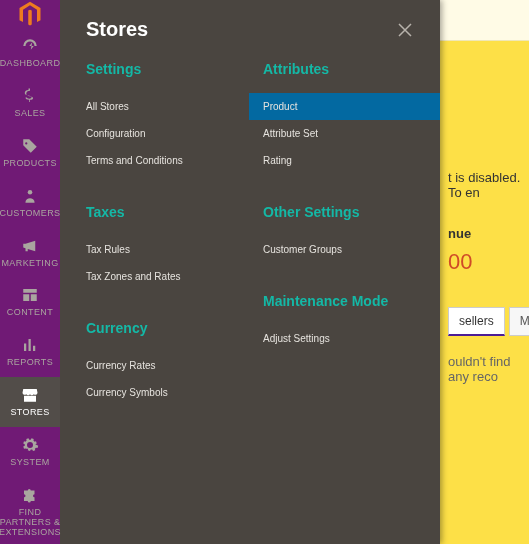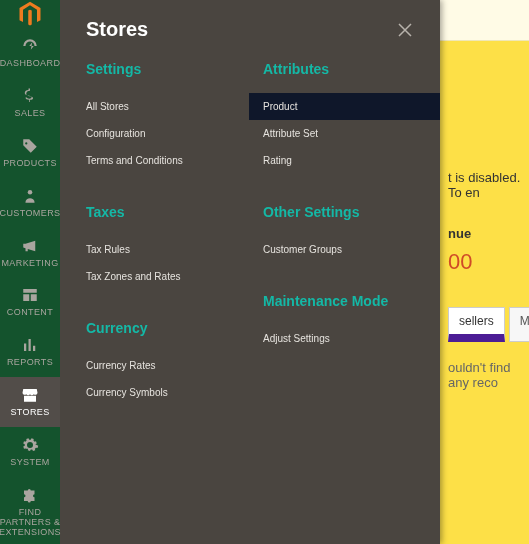--- a/index.html
+++ b/index.html
@@ -1,46 +1,46 @@
 <!DOCTYPE html>
 <html><head>
 <meta charset="utf-8">
 <style>
   html,body{margin:0;padding:0;font-family:"Helvetica Neue",Helvetica,Arial,sans-serif;font-size:13px;color:#333;background:#fff;}
   #viewport{position:relative;width:529px;height:544px;overflow:hidden;background:#f5f5f5;}
   
-  .rail{position:absolute;left:0;top:0;bottom:0;width:60px;background:#14532d;display:flex;flex-direction:column;align-items:center;z-index:5;}
+  .rail{position:absolute;left:0;top:0;bottom:0;width:60px;background:#701a75;display:flex;flex-direction:column;align-items:center;z-index:5;}
   .logo{width:60px;height:50px;display:flex;align-items:center;justify-content:center;}
   .logo svg{width:28px;height:28px;}
   .rail-item{width:60px;padding:8px 0 9px;display:flex;flex-direction:column;align-items:center;cursor:pointer;color:#a9a59f;}
   .rail-item.active{background:#524d49;color:#fff;}
   .rail-icon{height:20px;display:flex;align-items:center;justify-content:center;}
   .rail-icon svg{width:18px;height:18px;fill:currentColor;}
   .rail-label{margin-top:3px;font-size:9px;letter-spacing:.4px;text-align:center;line-height:1.1;padding:0 2px;}
   
   .flyout{position:absolute;left:60px;top:0;bottom:0;width:380px;background:#4a4540;z-index:4;box-shadow:2px 0 6px rgba(0,0,0,.35);color:#d9d6d0;}
   .fly-head{display:flex;align-items:center;justify-content:space-between;padding:18px 24px 20px 26px;}
   .fly-title{color:#fff;font-size:20px;font-weight:600;}
   .fly-close{width:22px;height:22px;cursor:pointer;color:#b7b2ab;display:flex;align-items:center;justify-content:center;}
   .fly-close svg{width:16px;height:16px;stroke:currentColor;}
   .fly-cols{display:flex;padding:0 0 0 26px;}
   .col{width:50%;padding-right:10px;}
   .grp{margin-bottom:30px;}
   .grp-title{color:#14b8a6;font-size:14px;font-weight:600;margin-bottom:16px;}
   .grp-link{display:block;color:#e6e3de;font-size:10px;padding:8px 0;cursor:pointer;}
-  .grp-link.hover{background:#0f172a;margin-left:-14px;padding-left:14px;margin-right:-10px;}
+  .grp-link.hover{background:#0369a1;margin-left:-14px;padding-left:14px;margin-right:-10px;}
   
   .bg{position:absolute;left:440px;top:0;right:0;bottom:0;background:#fde047;}
   .banner{position:absolute;left:60px;right:0;top:0;height:40px;background:#fffbe6;border-bottom:1px solid #f0e7b6;z-index:2;}
   .bg-inner{position:absolute;left:0;top:0;right:0;padding:12px 8px;font-size:13px;color:#333;}
   .bg-line{margin:8px 0;}
   .big-num{color:#d04b27;font-size:22px;font-weight:400;}
   .tabbar{display:flex;margin-top:12px;}
   .tab{border:1px solid #ccc;background:#f7f7f7;padding:6px 10px;font-size:12px;color:#555;margin-right:4px;cursor:pointer;}
-  .tab.active{border-bottom:8px solid #4c1d95;background:#fff;color:#333;}
+  .tab.active{border-bottom:2px solid #4c1d95;background:#fff;color:#333;}
 </style>
 </head>
 <body>
 
 <div id="viewport">
 
   <div class="banner"></div>
 
   <nav class="rail">
     <div class="logo">

